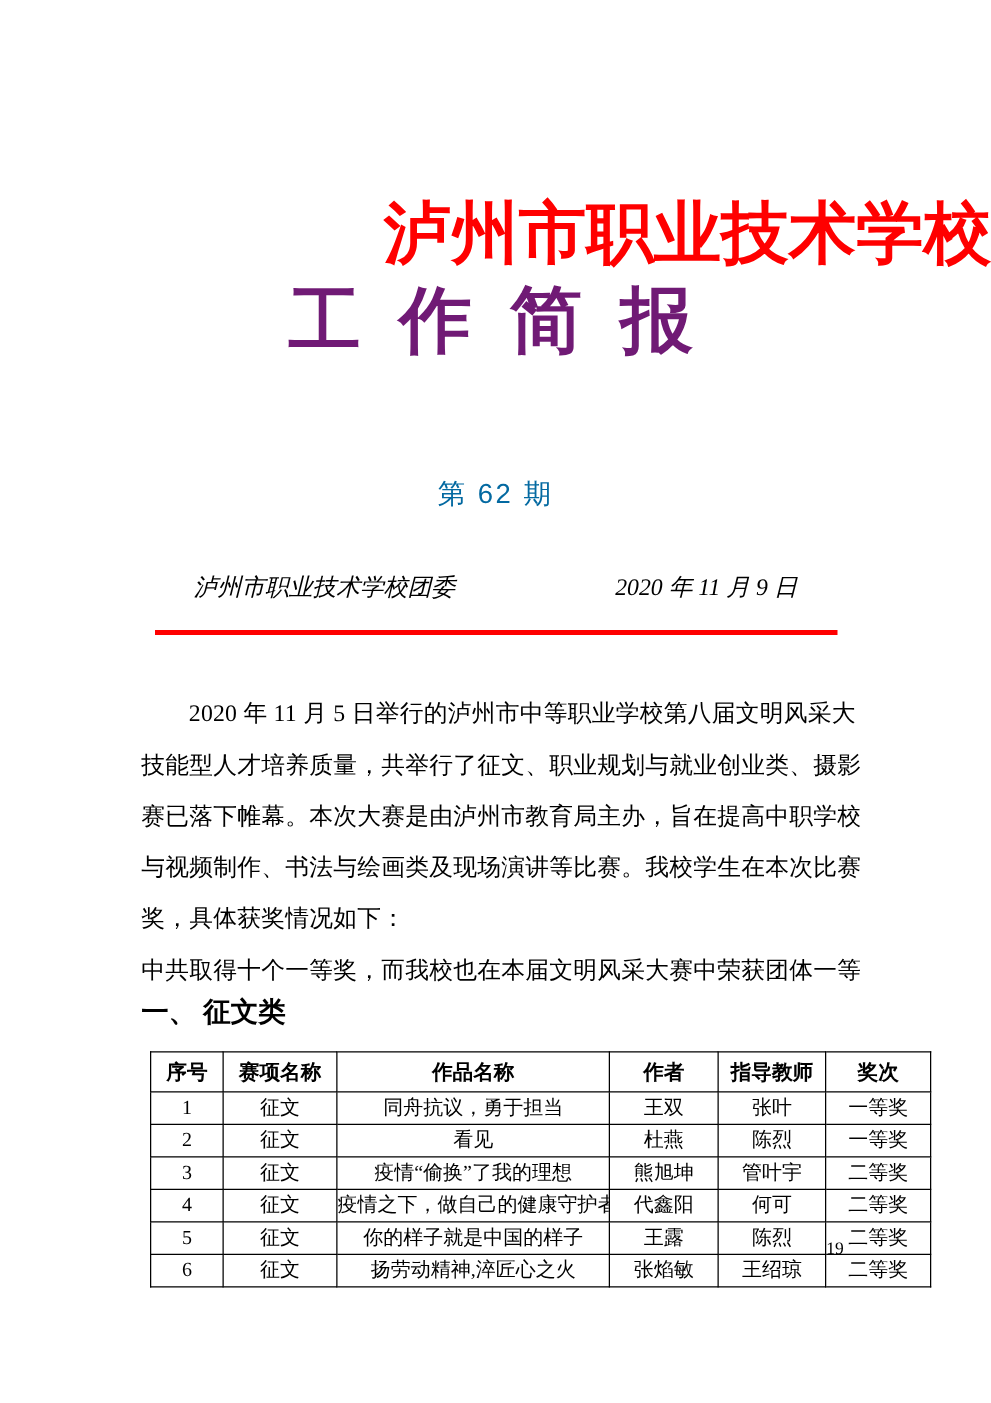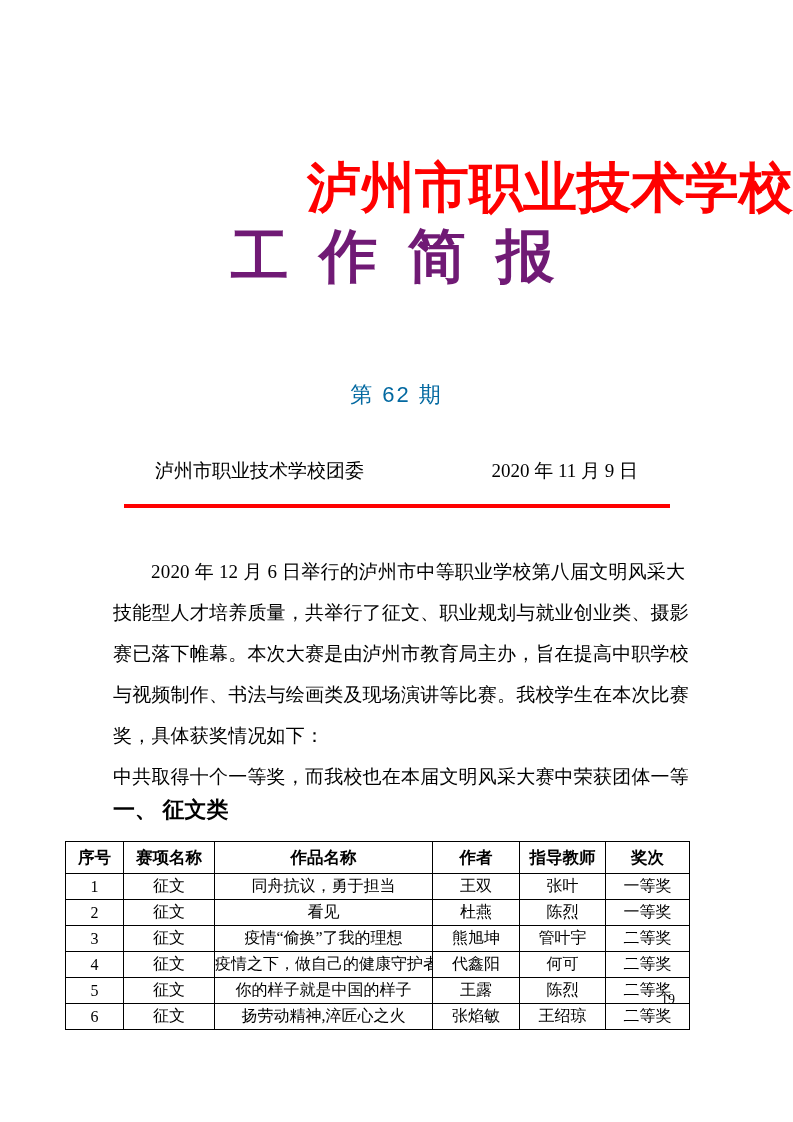--- a/index.html
+++ b/index.html
@@ -44,20 +44,21 @@
   }
   .issuer-row {
     margin-top:52px;
     margin-left:155px;
     width:483px;
     display:flex;
     justify-content:space-between;
     align-items:flex-start;
     font-size:19px;
     line-height:22px;
+    font-style:italic;
   }
   .red-rule {
     margin-top:22px;
     margin-left:124px;
     width:546px;
     height:4px;
     background:#FF0000;
   }
   .paragraph {
     margin-top:43px;
@@ -72,21 +73,21 @@
   }
   .paragraph .line.first { text-indent:38px; }
   .section-heading {
     margin-left:113px;
     font-size:22px;
     font-weight:bold;
     line-height:26px;
   }
   table.awards {
     margin-top:18px;
-    margin-left:65px;
+    margin-left:120px;
     width:624px;
     border-collapse:collapse;
     table-layout:fixed;
     font-size:16px;
   }
   table.awards th, table.awards td {
     border:1px solid #000;
     text-align:center;
     vertical-align:middle;
     padding:0;
@@ -114,21 +115,21 @@
   <div class="issue-line">第 62 期</div>
 
   <div class="issuer-row">
     <span>泸州市职业技术学校团委</span>
     <span>2020 年 11 月 9 日</span>
   </div>
 
   <div class="red-rule"></div>
 
   <div class="paragraph">
-      <div class="line first">2020 年 12 月 6 日举行的泸州市中等职业学校第八届文明风采大</div>
+      <div class="line first">2020 年 11 月 5 日举行的泸州市中等职业学校第八届文明风采大</div>
       <div class="line">技能型人才培养质量，共举行了征文、职业规划与就业创业类、摄影</div>
       <div class="line">赛已落下帷幕。本次大赛是由泸州市教育局主办，旨在提高中职学校</div>
       <div class="line">与视频制作、书法与绘画类及现场演讲等比赛。我校学生在本次比赛</div>
       <div class="line">奖，具体获奖情况如下：</div>
       <div class="line">中共取得十个一等奖，而我校也在本届文明风采大赛中荣获团体一等</div>
     </div>
 
   <div class="section-heading">一、 征文类</div>
 
   <table class="awards">

